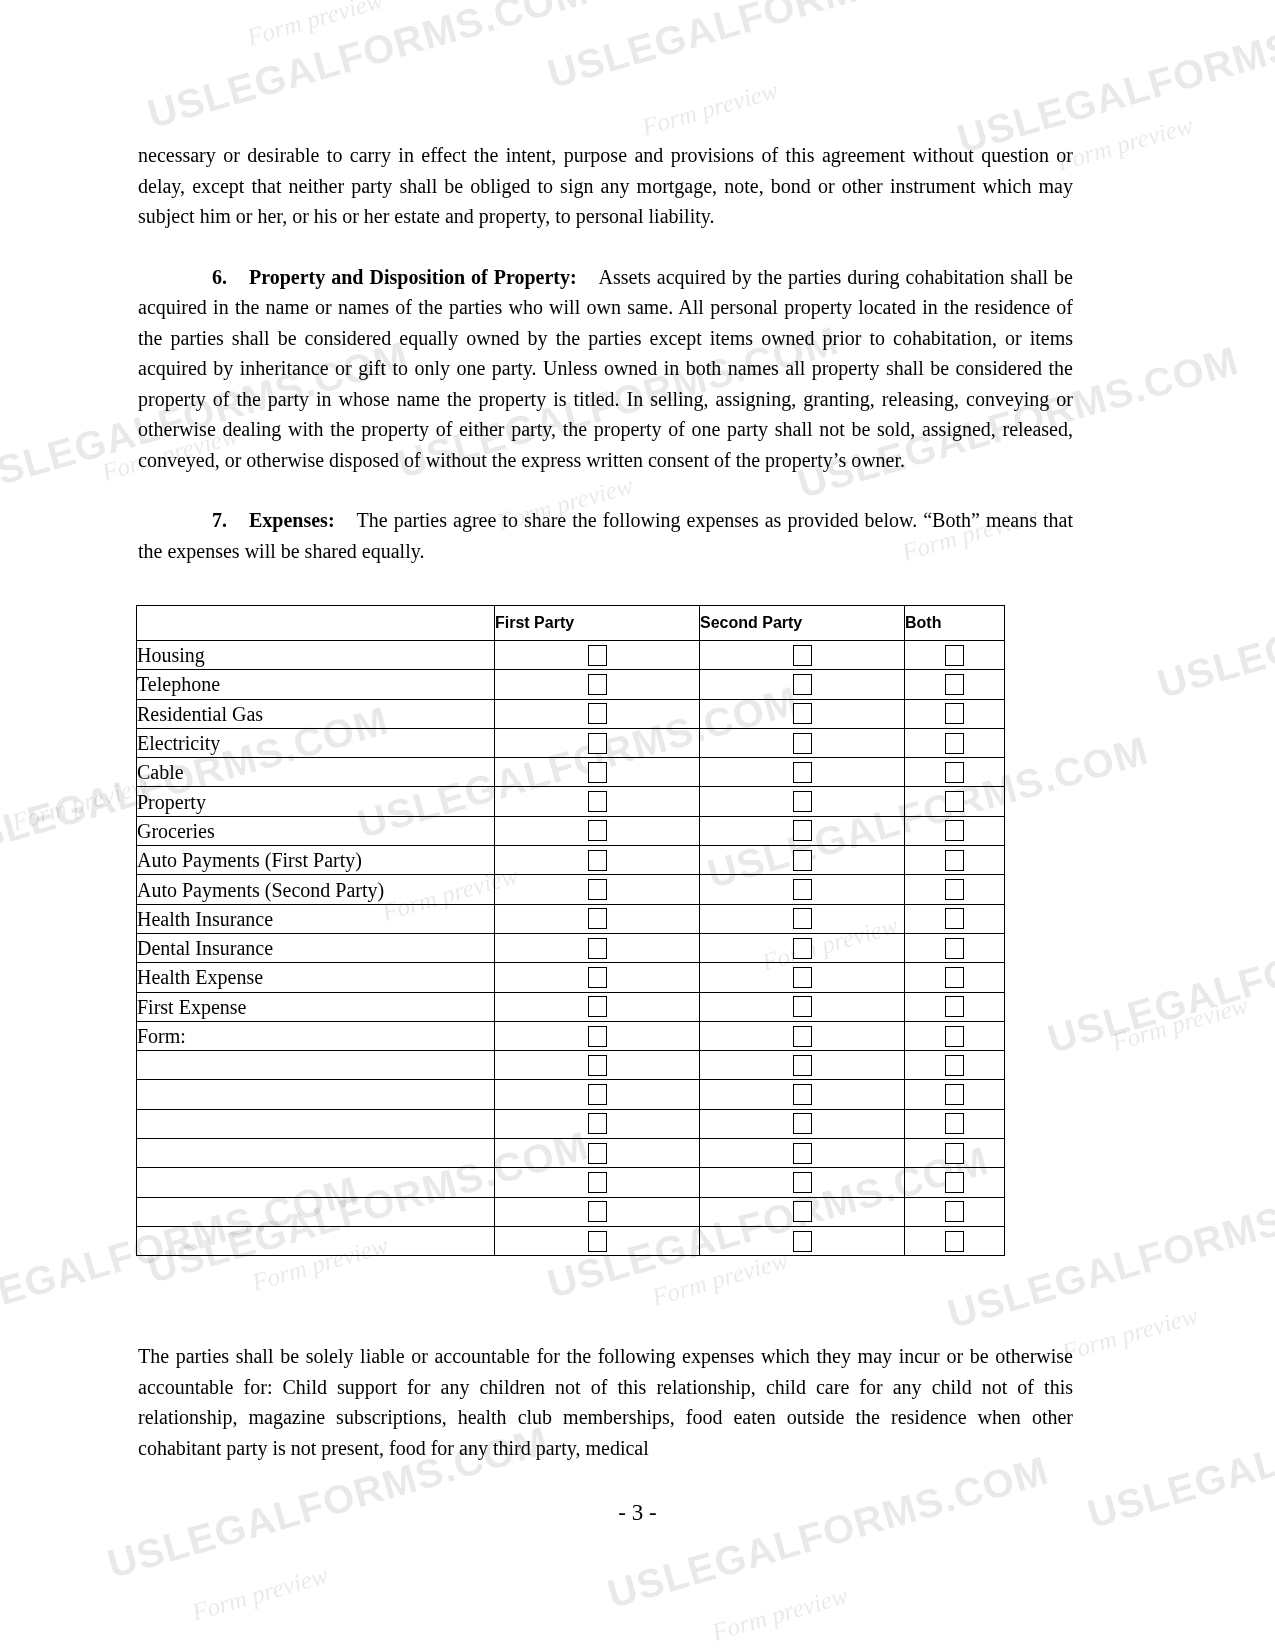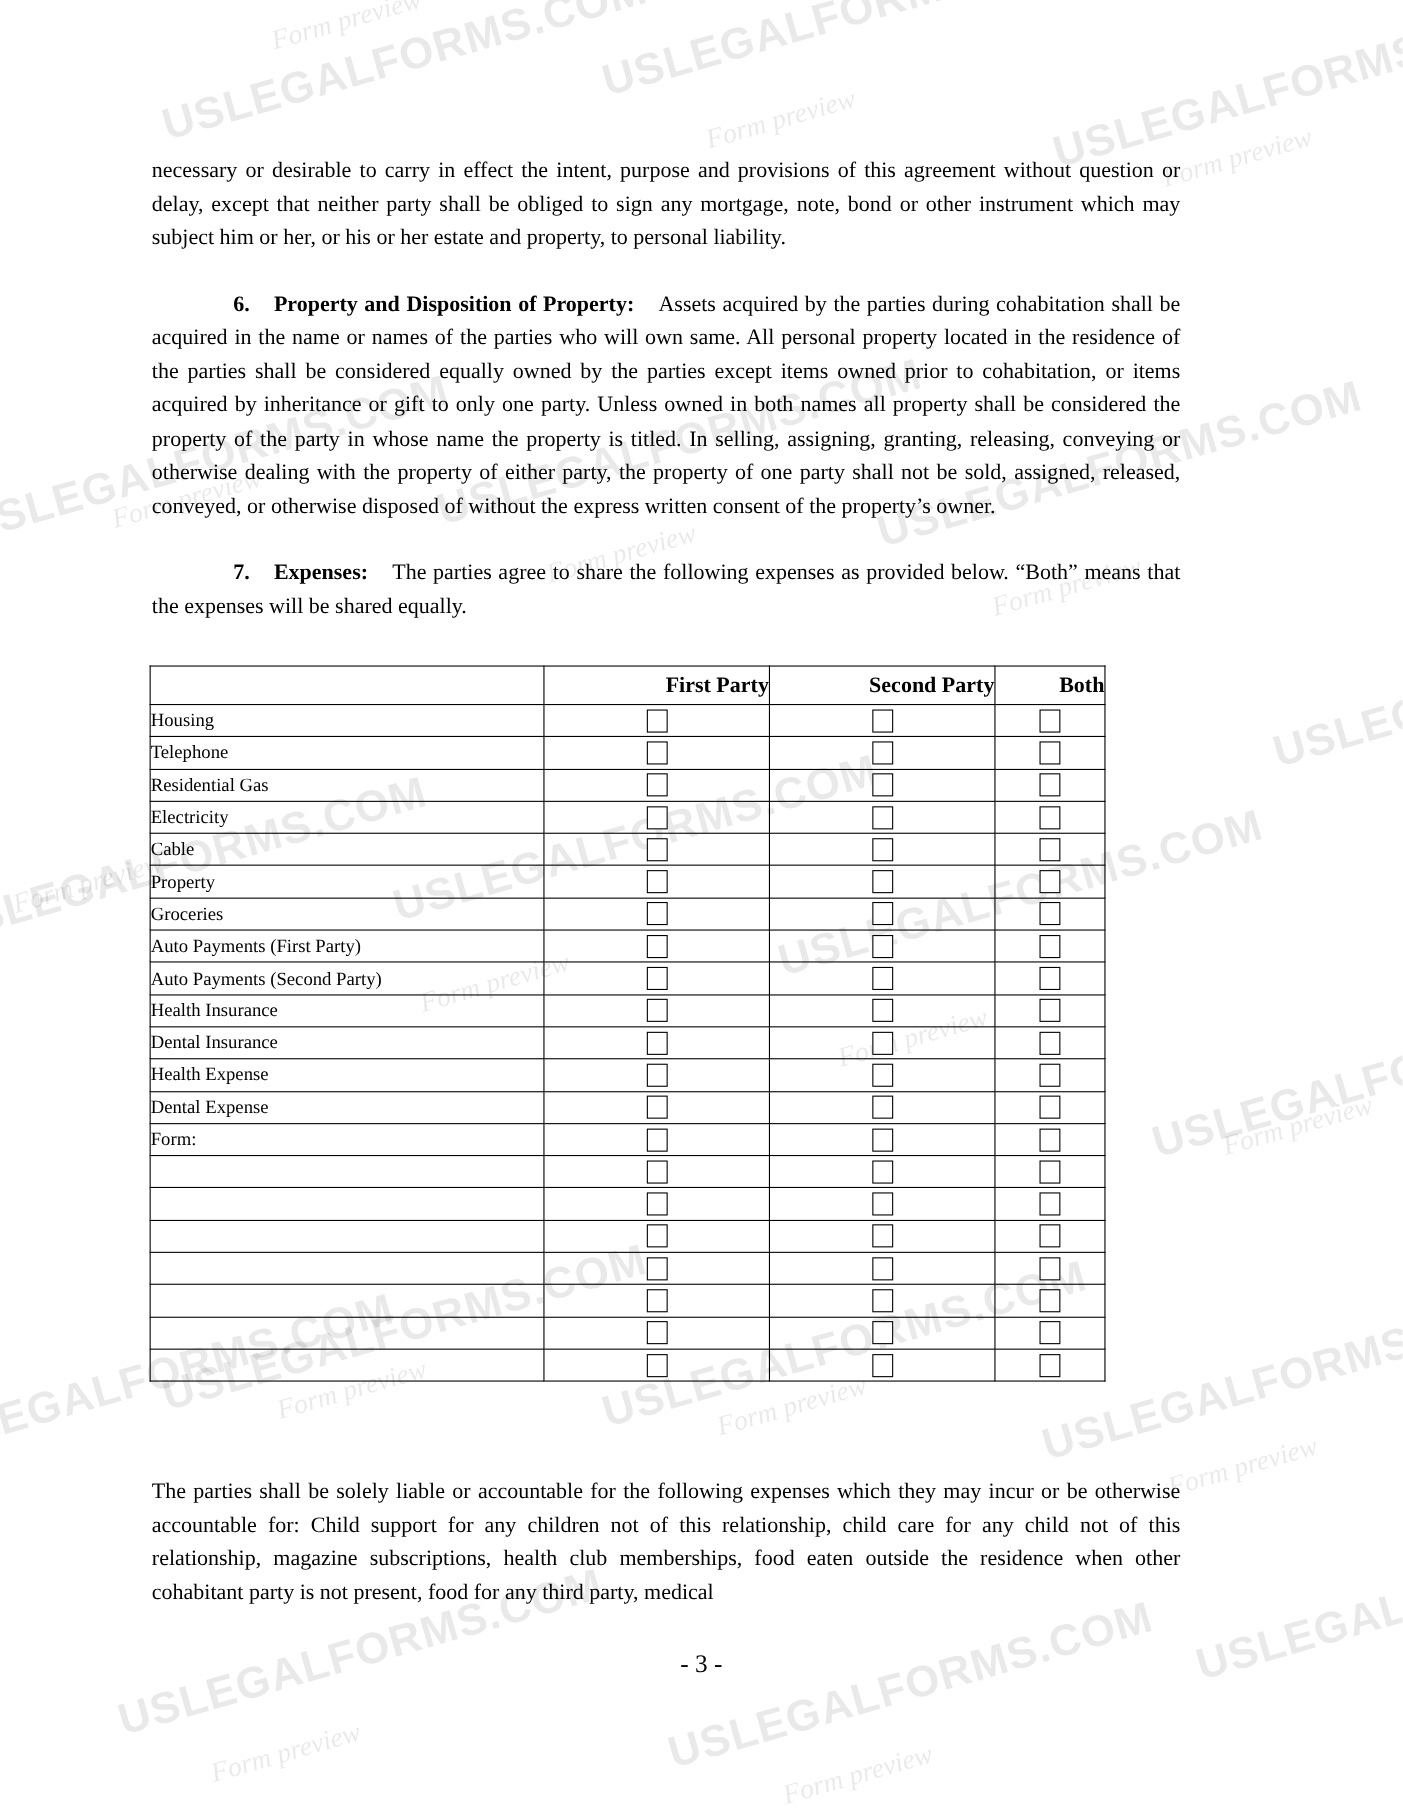--- a/index.html
+++ b/index.html
@@ -80,31 +80,31 @@
     padding: 0;
     margin: 0;
   }
   col.c-label { width: 358px; }
   col.c-first { width: 205px; }
   col.c-second { width: 205px; }
   col.c-both { width: 100px; }
 
   th.colhead {
     height: 34px;
-    font-size: 20px;
+    font-size: 16px;
     font-weight: bold;
-    text-align: right;
+    text-align: left;
     vertical-align: middle;
-    font-family: Liberation Serif, serif;
+    font-family: Liberation Sans, sans-serif;
   }
   th.blankhead { }
 
   td.rowlabel {
     height: 28.3px;
-    font-size: 17px;
+    font-size: 20px;
     line-height: 28px;
     padding-left: 6px;
     vertical-align: middle;
     white-space: nowrap;
   }
   td.cbcell {
     text-align: center;
     vertical-align: middle;
   }
   .cbwrap {
@@ -339,21 +339,21 @@
             <span class="cbwrap"><span class="checkbox"></span></span>
           </td>
           <td class="cbcell">
             <span class="cbwrap"><span class="checkbox"></span></span>
           </td>
           <td class="cbcell">
             <span class="cbwrap"><span class="checkbox"></span></span>
           </td>
         </tr>
         <tr>
-          <td class="rowlabel">Dental Expense</td>
+          <td class="rowlabel">First Expense</td>
           <td class="cbcell">
             <span class="cbwrap"><span class="checkbox"></span></span>
           </td>
           <td class="cbcell">
             <span class="cbwrap"><span class="checkbox"></span></span>
           </td>
           <td class="cbcell">
             <span class="cbwrap"><span class="checkbox"></span></span>
           </td>
         </tr>

